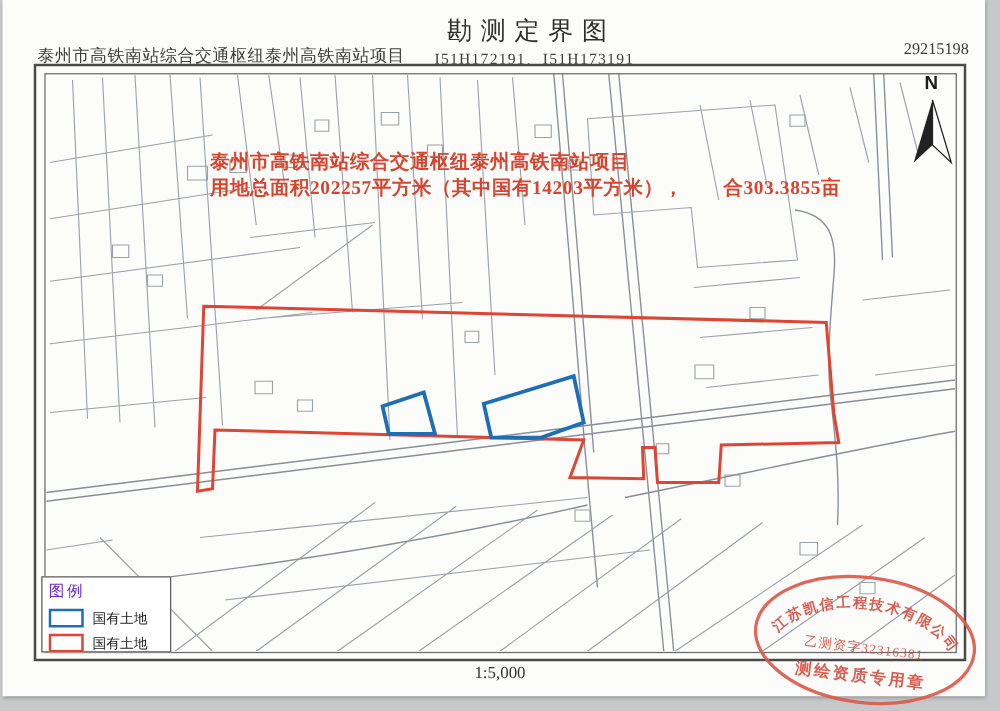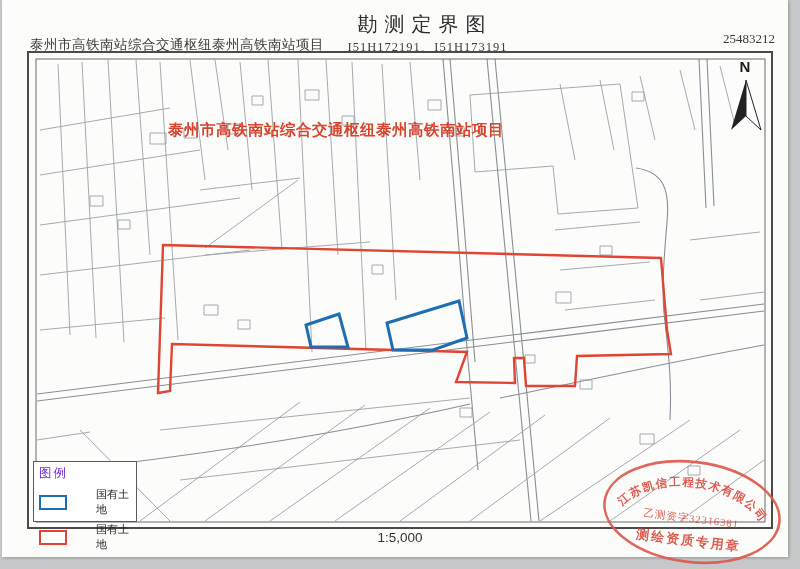--- a/index.html
+++ b/index.html
@@ -20,26 +20,26 @@
   #doc-title{left:0;top:11px;width:850px;text-align:center;font-size:20px;letter-spacing:7px;color:#2e2e2e;}
   #sheet-numbers{left:0;top:39px;width:855px;text-align:center;font-size:12.5px;letter-spacing:1px;color:#3f3f3f;}
   #doc-date{left:600px;top:31px;width:175px;text-align:right;font-size:13px;color:#3b3b3b;}
   #annotation{left:168px;top:119px;width:560px;color:#d8452f;font-size:15.5px;font-weight:600;line-height:21px;letter-spacing:.5px;z-index:3;}
   #north-label{left:730px;top:58px;width:30px;text-align:center;font-size:15px;font-weight:bold;color:#1c1c1c;font-family:"Liberation Sans",sans-serif;z-index:3;}
   #legend-box{
     left:33px;top:461px;width:104px;height:61px;background:#fff;
     border:1.2px solid #5a5a5a;z-index:3;box-sizing:border-box;padding:3px 0 0 5px;
   }
   #legend-title{font-size:12.5px;color:#6d28d9;letter-spacing:2px;}
-  .legend-row{display:flex;align-items:center;margin-top:5px;gap:22px;}
+  .legend-row{display:flex;align-items:center;margin-top:5px;}
   .legend-swatch{width:24px;height:11px;background:#fff;margin-right:7px;flex:0 0 auto;}
   .swatch-state{border:2px solid #1e6eb5;}
   .swatch-collective{border:2px solid #e04432;}
   .legend-label{font-size:11px;color:#222;}
-  #scale-text{left:300px;top:530px;width:200px;text-align:center;font-size:13.5px;color:#333;font-family:Liberation Sans, sans-serif;z-index:3;}
+  #scale-text{left:300px;top:530px;width:200px;text-align:center;font-size:13.5px;color:#333;font-family:Liberation Serif, serif;z-index:3;}
   svg{position:absolute;left:0;top:0;z-index:2;}
 </style>
 </head>
 <body>
 
 <div id="paper"></div>
 
 <svg width="800" height="569" viewBox="0 0 800 569">
   <defs>
     <clipPath id="mapclip">
@@ -101,24 +101,25 @@
       <textPath href="#arcT" startOffset="50%" text-anchor="middle">江苏凯信工程技术有限公司</textPath>
     </text>
     <text x="0" y="10" text-anchor="middle" font-size="10.5" fill="#d94f41" letter-spacing="1">乙测资字32316381</text>
     <text x="0" y="33" text-anchor="middle" font-size="13" fill="#d94f41" letter-spacing="2" font-weight="600">测绘资质专用章</text>
   </g>
 </svg>
 
 <div class="abs header-text" id="project-name">泰州市高铁南站综合交通枢纽泰州高铁南站项目</div>
 <div class="abs" id="doc-title">勘测定界图</div>
 <div class="abs" id="sheet-numbers">I51H172191、I51H173191</div>
-<div class="abs" id="doc-date">25483212</div>
+<div class="abs" id="doc-date">29215198</div>
 
 <div class="abs" id="annotation">
   <div>泰州市高铁南站综合交通枢纽泰州高铁南站项目</div>
+  <div>用地总面积202257平方米（其中国有14203平方米），　　合303.3855亩</div>
 </div>
 
 <div class="abs" id="north-label">N</div>
 
 <div class="abs" id="legend-box">
   <div id="legend-title">图例</div>
   <div class="legend-row">
     <span class="legend-swatch swatch-state"></span>
     <span class="legend-label">国有土地</span>
   </div>

